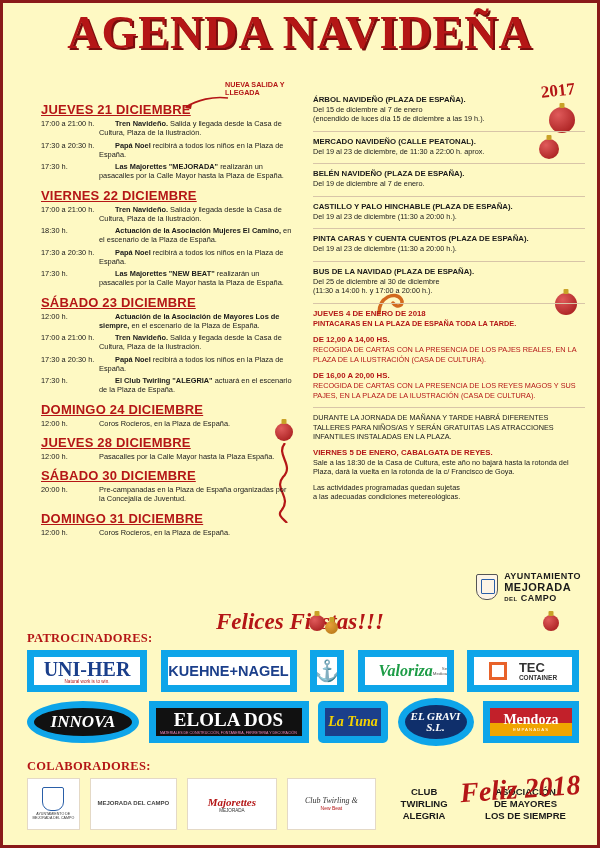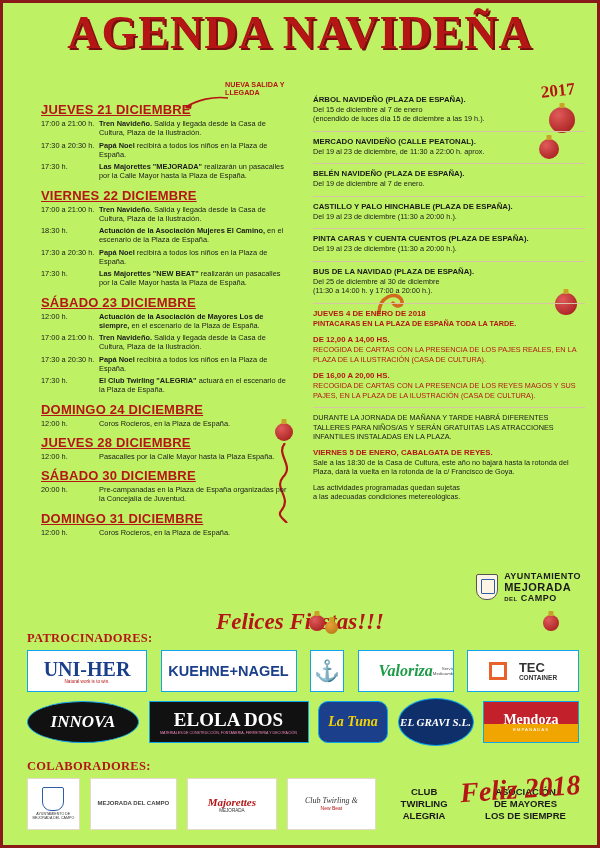--- a/index.html
+++ b/index.html
@@ -6,21 +6,21 @@
   html, body { margin:0; padding:0; }
   body {
     width:600px; height:848px;
     font-family:"Liberation Sans", sans-serif;
     background:#ffffff;
     overflow:hidden;
   }
   .poster {
     position:relative;
     width:600px; height:848px;
-    background:#bef264;
+    background:#fef9c3;
     border:3px solid #8a1a1a;
     overflow:hidden;
   }
   .title-band {
     position:relative;
     height:74px;
     padding-top:6px;
     text-align:center;
   }
   .title {
@@ -81,21 +81,21 @@
     font-size:7.4px;
     color:#1a1a1a;
     line-height:1.25;
   }
   .ev .tx {
     font-size:7.4px;
     color:#1a1a1a;
     line-height:1.25;
     flex:1;
   }
-  .b { font-weight:bold; }
+  .b { font-weight:bold;margin-left:16px; }
 
   .rblock { margin-bottom:7px; }
   .rtitle {
     font-size:7.8px;
     font-weight:bold;
     color:#1a1a1a;
     margin-bottom:1px;
   }
   .rtitle.red { color:#b41616; }
   .rtxt { font-size:7.3px; color:#1a1a1a; line-height:1.3; }
@@ -148,21 +148,21 @@
     font-weight:bold;
     font-size:12.5px;
     color:#b41616;
     margin-bottom:4px;
     letter-spacing:0.3px;
   }
   .logorow { display:flex; align-items:center; justify-content:space-between; margin-bottom:6px; }
 
   .logo {
     background:#ffffff;
-    border:1px solid #0ea5e9;
+    border:7px solid #0ea5e9;
     display:flex; align-items:center; justify-content:center;
     text-align:center;
     overflow:hidden;
   }
   .uniher { width:120px; height:42px; flex-direction:column; }
   .uniher .n { font-family:"Liberation Serif", serif; font-weight:bold; font-size:20px; color:#1b3f8b; line-height:1; }
   .uniher .s { font-size:4.6px; color:#b41616; }
   .kuehne { width:136px; height:42px; }
   .kuehne .n { font-family:"Liberation Sans", sans-serif; font-weight:bold; font-size:14.5px; color:#1b3f8b; }
   .anchor { width:34px; height:42px; font-size:21px; color:#1b3f8b; }
@@ -172,21 +172,21 @@
   .tec { width:112px; height:42px; gap:12px; }
   .tec .sq { width:18px; height:18px; border:3px solid #e8622a; }
   .tec .n { font-family:"Liberation Sans", sans-serif; font-weight:bold; font-size:13px; color:#333; line-height:1; text-align:left;}
   .tec .s { font-size:6.5px; color:#333; font-weight:bold; }
 
   .elola { width:160px; height:42px; background:#111; color:#fff; gap:4px; }
   .elola .n { font-family:"Liberation Serif", serif; font-weight:bold; font-size:19px; color:#fff; }
   .elola .s { font-size:3.6px; color:#e8b; }
   .innova { width:112px; height:42px; background:#111; border-radius:50%/50%; }
   .innova .n { font-family:"Liberation Serif", serif; font-style:italic; font-weight:bold; font-size:17px; color:#fff; }
-  .latuna { width:70px; height:42px; background:#1b3f8b; border-radius:10px; }
+  .latuna { width:70px; height:42px; background:#1b3f8b; border-radius:5px; }
   .latuna .n { font-family:"Liberation Serif", serif; font-style:italic; font-weight:bold; font-size:14px; color:#f5d300; }
   .mendoza { width:96px; height:42px; flex-direction:column; background:linear-gradient(#c2202a,#c2202a 55%,#f0a500 55%,#f0a500); }
   .mendoza .n { font-family:"Liberation Serif", serif; font-weight:bold; font-size:14px; color:#fff; line-height:1;}
   .mendoza .s { font-size:4.4px; color:#fff; letter-spacing:1px;}
   .gravi { width:76px; height:48px; border-radius:50%; background:#0f2f6b; flex-direction:column; }
   .gravi .n { font-family:"Liberation Serif", serif; font-style:italic; font-weight:bold; font-size:11px; color:#fff; line-height:1;}
 
   .collabs { position:absolute; top:756px; left:0; width:600px; padding:0 24px; }
   .colrow { display:flex; align-items:center; gap:10px; }
   .cshield { width:54px; height:52px; background:#fff; border:1px solid #e4d9c6; display:flex;flex-direction:column;align-items:center;justify-content:center;}

